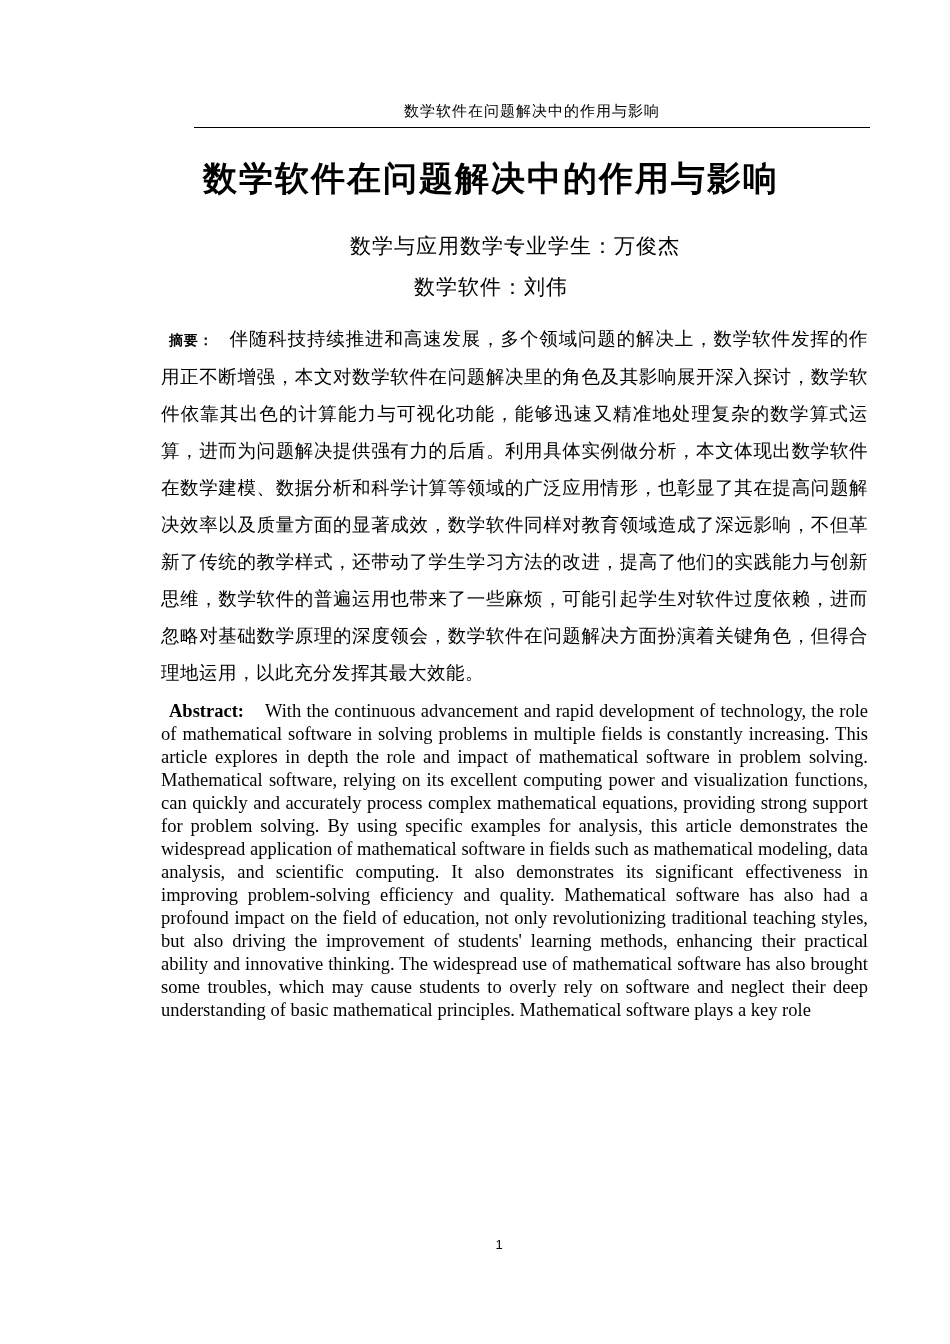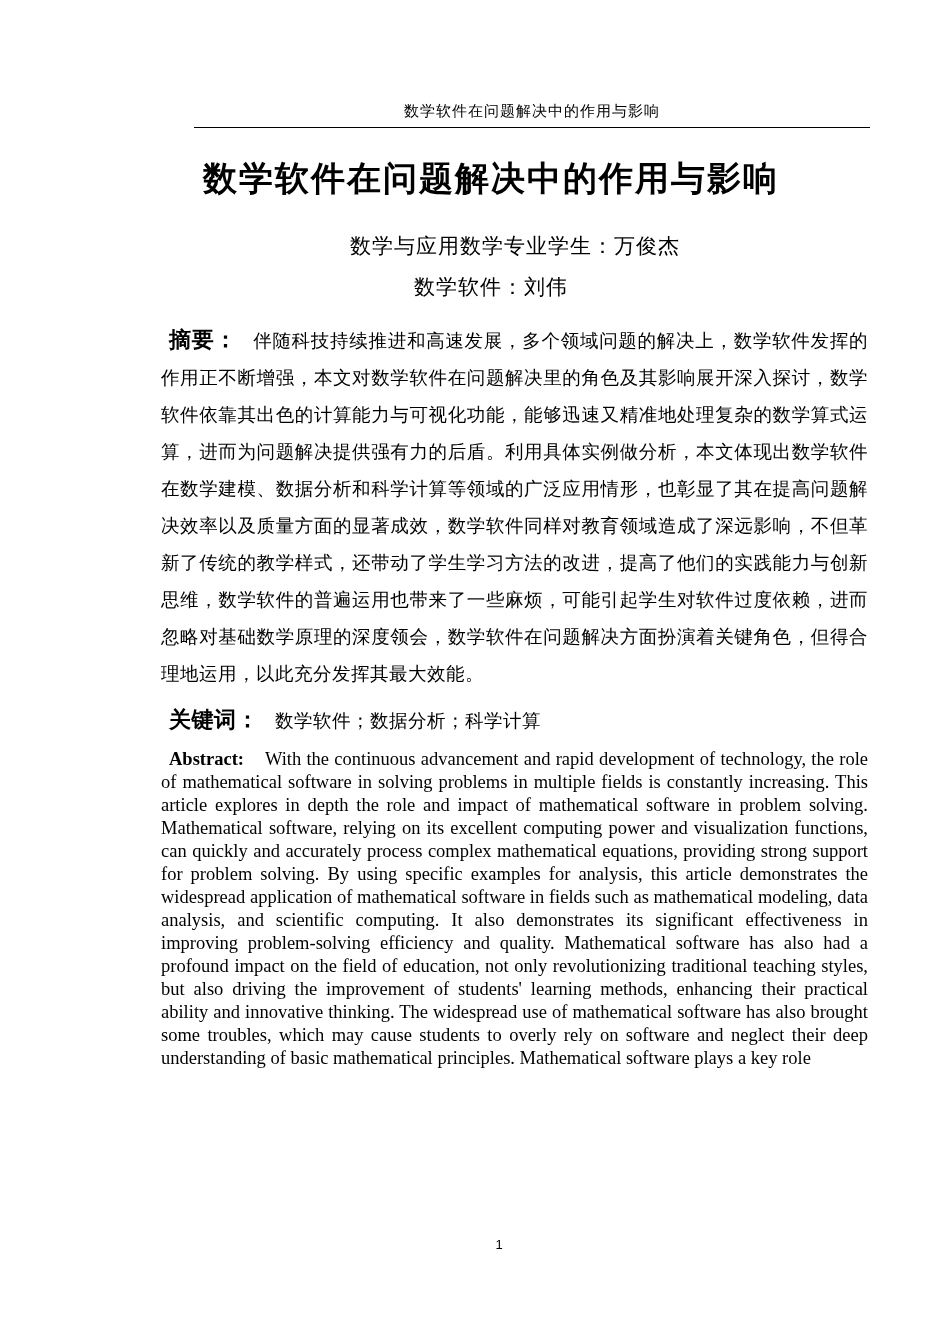--- a/index.html
+++ b/index.html
@@ -55,21 +55,21 @@
   }
   .para-en {
     font-size: 18.5px;
     line-height: 23px;
     text-align: justify;
     font-family: "Liberation Serif", serif;
   }
   .label {
     font-weight: 700;
     font-family: "Liberation Sans", "DejaVu Sans", sans-serif;
-    font-size: 22px;
+    font-size: 14px;
   }
   .label-en {
     font-weight: 700;
     font-family: "Liberation Serif", serif;
   }
   .page-number {
     position: absolute;
     bottom: 100px;
     left: 0;
     width: 100%;
@@ -90,21 +90,20 @@
   <h1 class="doc-title">数学软件在问题解决中的作用与影响</h1>
 
   <div class="byline student">数学与应用数学专业学生：万俊杰</div>
 
   <div class="byline advisor">数学软件：刘伟</div>
 
   <main class="content">
 
     <p class="para-cn"><span class="label">摘要：</span><span>伴随科技持续推进和高速发展，多个领域问题的解决上，数学软件发挥的作用正不断增强，本文对数学软件在问题解决里的角色及其影响展开深入探讨，数学软件依靠其出色的计算能力与可视化功能，能够迅速又精准地处理复杂的数学算式运算，进而为问题解决提供强有力的后盾。利用具体实例做分析，本文体现出数学软件在数学建模、数据分析和科学计算等领域的广泛应用情形，也彰显了其在提高问题解决效率以及质量方面的显著成效，数学软件同样对教育领域造成了深远影响，不但革新了传统的教学样式，还带动了学生学习方法的改进，提高了他们的实践能力与创新思维，数学软件的普遍运用也带来了一些麻烦，可能引起学生对软件过度依赖，进而忽略对基础数学原理的深度领会，数学软件在问题解决方面扮演着关键角色，但得合理地运用，以此充分发挥其最大效能。</span></p>
 
-    <p class="para-keywords"><span class="label">关键词：</span><span>数学软件；数据分析；科学计算</span></p>
 
     <p class="para-en"><span class="label-en">Abstract:</span><span> With the continuous advancement and rapid development of technology, the role of mathematical software in solving problems in multiple fields is constantly increasing. This article explores in depth the role and impact of mathematical software in problem solving. Mathematical software, relying on its excellent computing power and visualization functions, can quickly and accurately process complex mathematical equations, providing strong support for problem solving. By using specific examples for analysis, this article demonstrates the widespread application of mathematical software in fields such as mathematical modeling, data analysis, and scientific computing. It also demonstrates its significant effectiveness in improving problem-solving efficiency and quality. Mathematical software has also had a profound impact on the field of education, not only revolutionizing traditional teaching styles, but also driving the improvement of students' learning methods, enhancing their practical ability and innovative thinking. The widespread use of mathematical software has also brought some troubles, which may cause students to overly rely on software and neglect their deep understanding of basic mathematical principles. Mathematical software plays a key role</span></p>
 
   </main>
 
   <div class="page-number">1</div>
 
 </div>
 
 </body></html>

